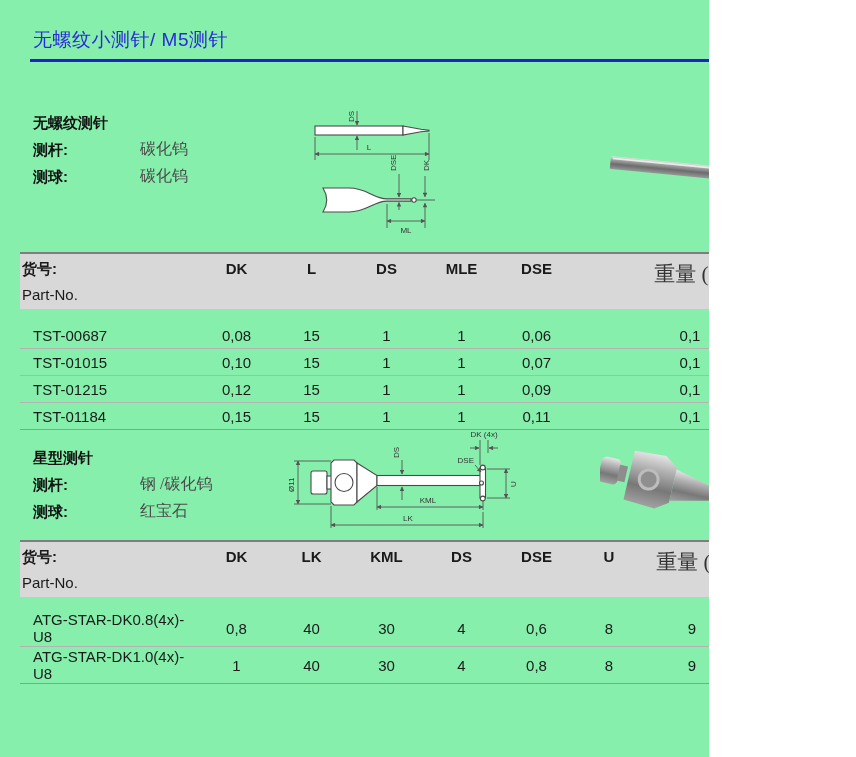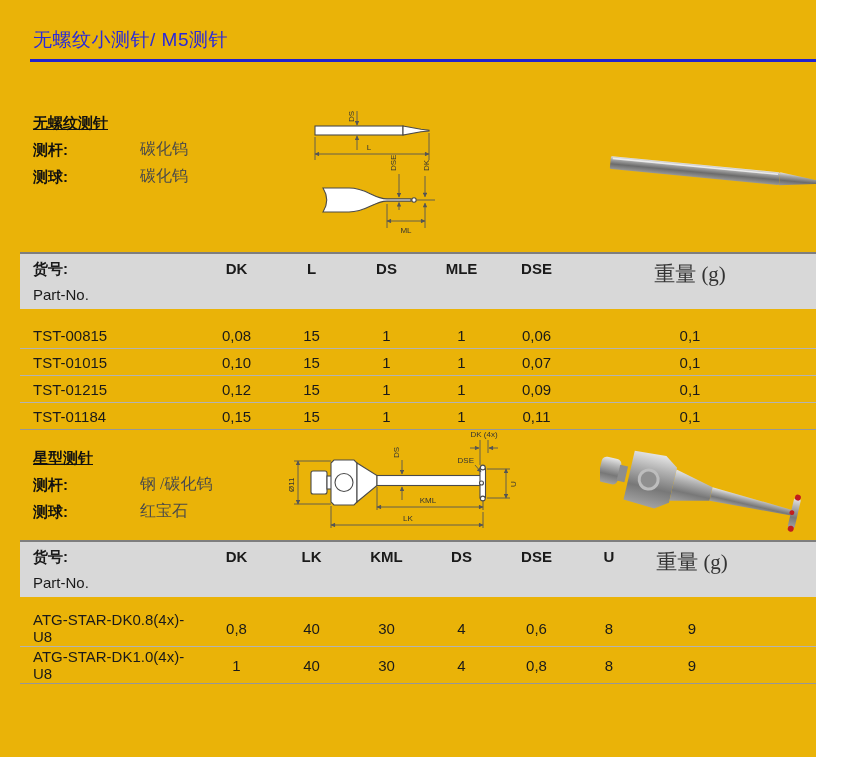--- a/index.html
+++ b/index.html
@@ -1,41 +1,41 @@
 <!DOCTYPE html>
 <html><head>
 <meta charset="utf-8">
 <style>
   html,body{margin:0;padding:0;background:#fff;}
-  #page{position:relative;width:816px;height:757px;background:#eab308;overflow:hidden;
+  #page{position:relative;width:709px;height:757px;background:#86efac;overflow:hidden;
         font-family:"Liberation Sans",sans-serif;color:#1a1a1a;}
 
   
   .page-title{position:absolute;left:33px;top:27px;font-size:19px;color:#2a2ada;letter-spacing:.5px;}
   .title-rule{position:absolute;left:30px;top:59px;width:791px;height:2.5px;background:#2222cc;}
 
   
-  .sec-heading{position:absolute;font-size:15px;font-weight:bold;color:#111;text-decoration:underline;}
+  .sec-heading{position:absolute;font-size:15px;font-weight:bold;color:#111;}
   .spec-label{position:absolute;font-size:15px;font-weight:bold;color:#111;}
   .spec-value{position:absolute;font-size:16px;color:#4a4a4a;
               font-family:"Liberation Serif","DejaVu Serif",serif;margin-left:10px;}
 
   
   .abs{position:absolute;}
   .dim{stroke:#555;stroke-width:0.9;fill:none;}
   .outline{stroke:#4a4a4a;stroke-width:1.1;fill:#fff;}
   .dimtext{font-family:"Liberation Sans",sans-serif;font-size:8px;fill:#333;}
 
   
   .tbl{position:absolute;left:20px;border-collapse:collapse;table-layout:fixed;width:808px;
        font-family:"Liberation Sans",sans-serif;font-size:15px;color:#1a1a1a;}
   #tbl1{top:252px;} #tbl2{top:540px;}
   .tbl thead th{background:#d8d8d8;border-top:2px solid #7e7e7e;height:48px;
                 vertical-align:top;padding-top:6px;text-align:center;font-weight:bold;font-size:15px;}
-  .tbl thead th.partcol{text-align:left;padding-left:13px;}
+  .tbl thead th.partcol{text-align:left;padding-left:2px;}
   .part-sub{font-weight:normal;margin-top:7px;}
   .tbl thead th.wt{font-family:"Liberation Serif","DejaVu Serif",serif;font-weight:normal;
                    font-size:21px;color:#333;}
   .tbl tr.spacer td{height:11px;border:none;}
   .tbl tbody tr.data td{height:24px;border-bottom:1px solid #b3b3b3;text-align:center;}
   .tbl tbody tr.data td.part{text-align:left;padding-left:13px;}
   .tbl tbody tr.data:last-child td{border-bottom:1.5px solid #979797;}
 </style>
 </head>
 <body>
@@ -129,21 +129,21 @@
         <th>DSE</th>
         <th class="wt">重量 (g)</th>
         <th></th>
       </tr>
     </thead>
     <tbody>
       <tr class="spacer">
           <td colspan="8"></td>
         </tr>
       <tr class="data">
-        <td class="part">TST-00815</td>
+        <td class="part">TST-00687</td>
         <td>0,08</td>
         <td>15</td>
         <td>1</td>
         <td>1</td>
         <td>0,06</td>
         <td>0,1</td>
           <td></td>
       </tr>
       <tr class="data">
         <td class="part">TST-01015</td>

